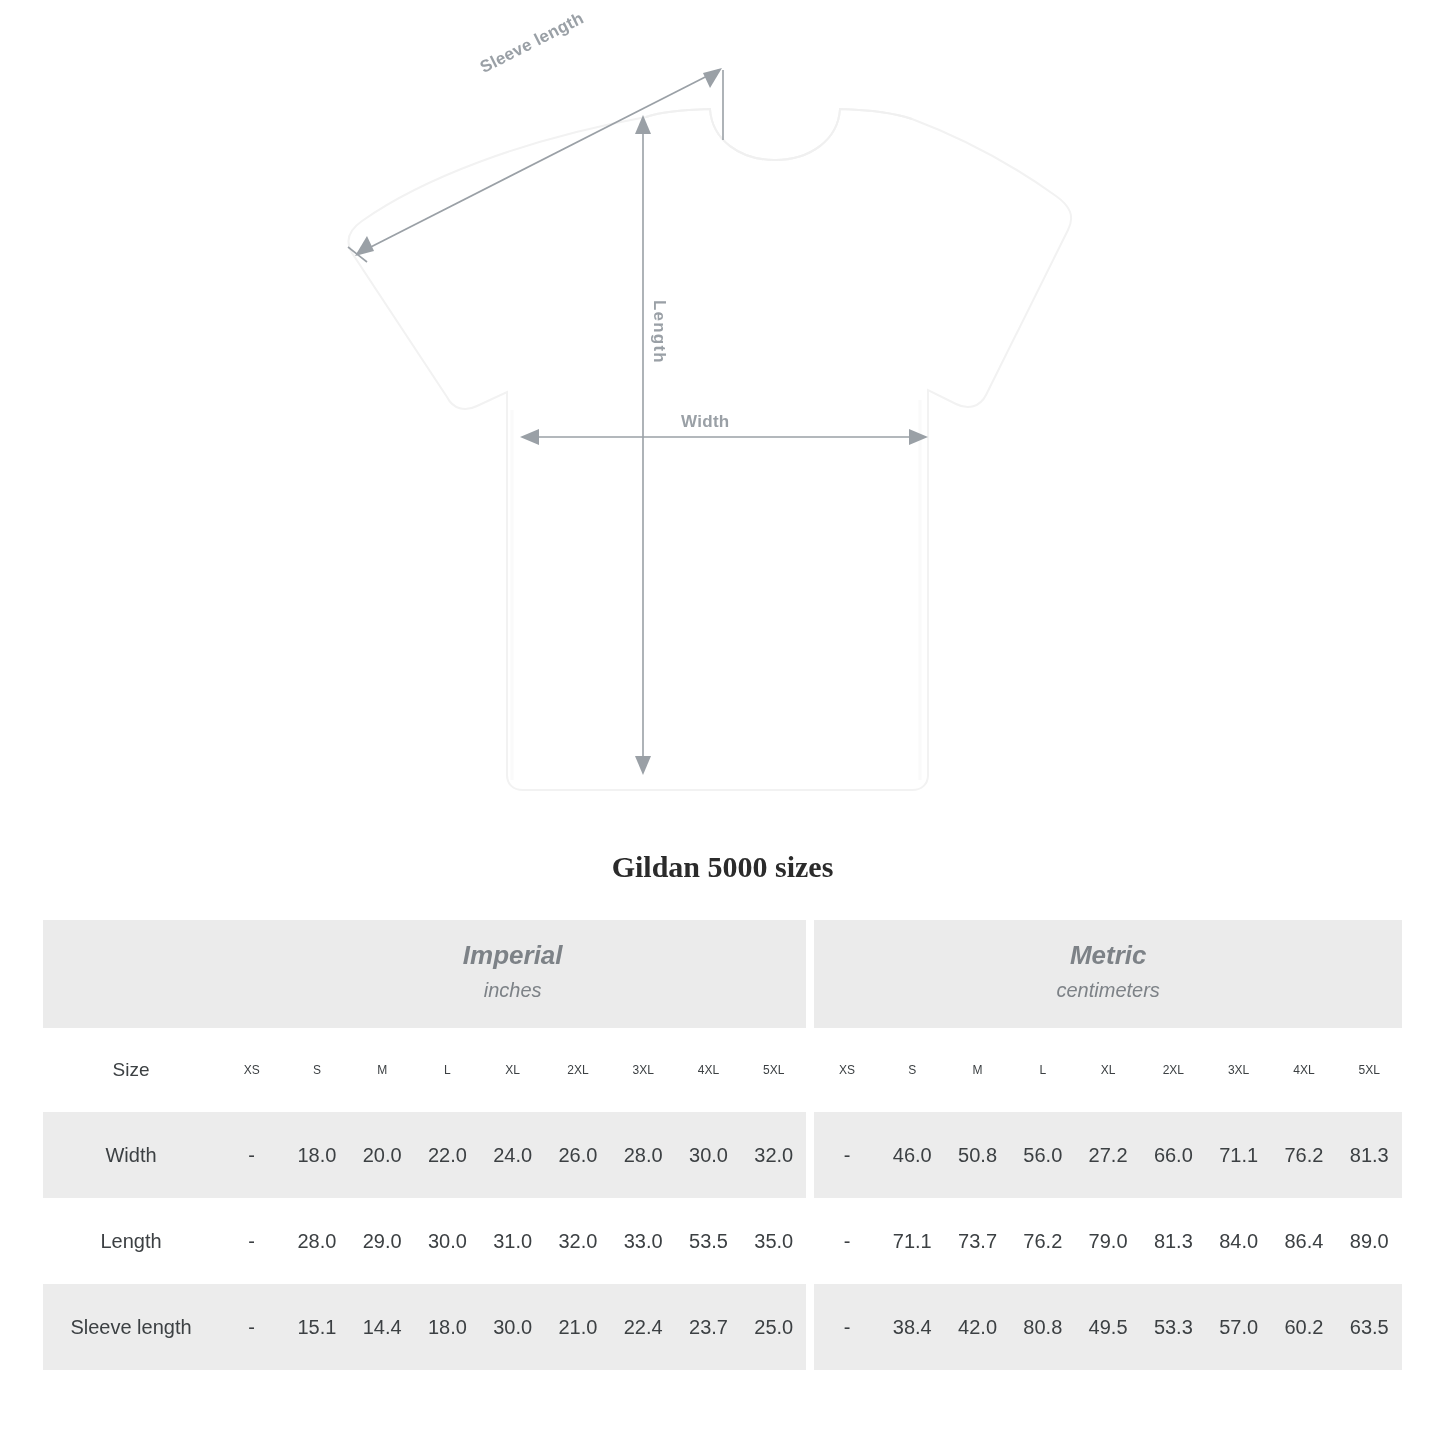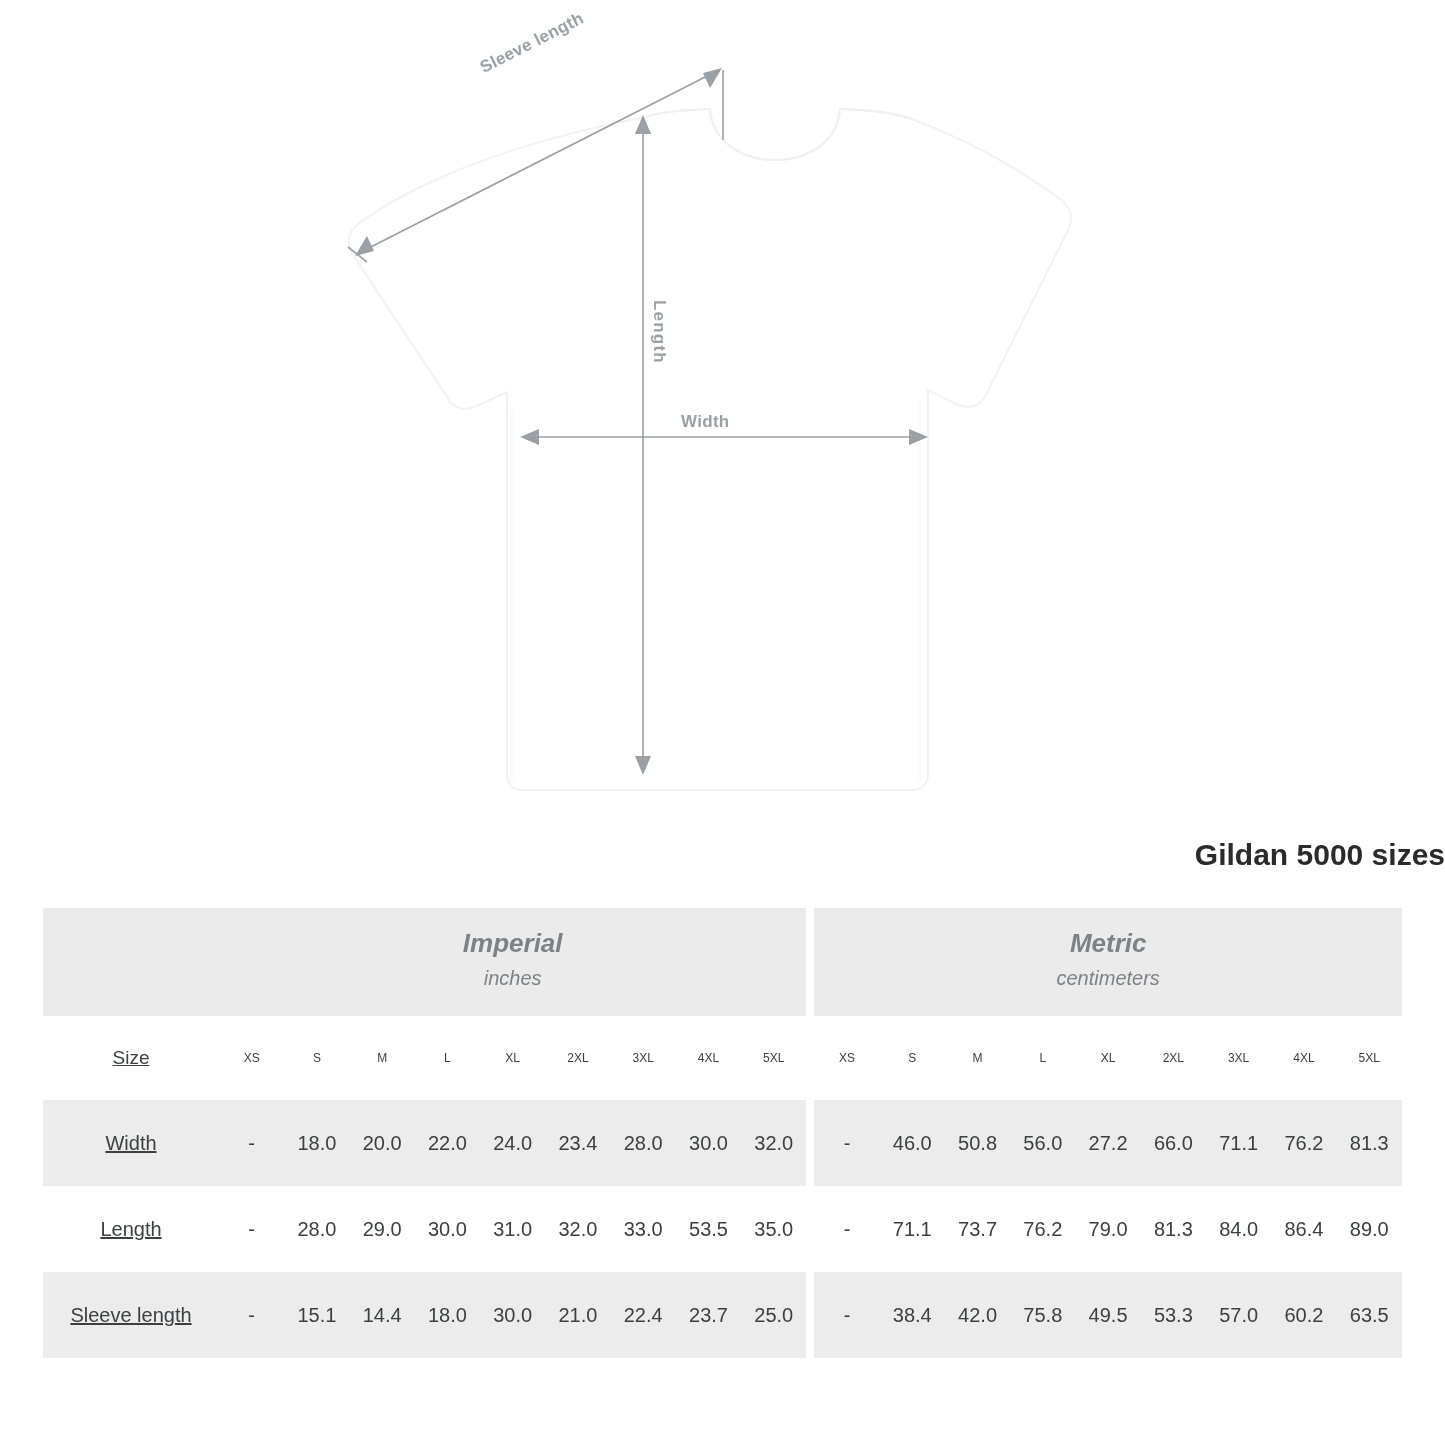--- a/index.html
+++ b/index.html
@@ -47,22 +47,23 @@
     text-orientation: mixed;
     letter-spacing: 1.2px;
   }
   .lbl-width {
     left: 681px;
     top: 412px;
   }
 
   
   .title-block {
-    text-align: right;
-    margin-top: 8px;
+    text-align: center;
+    margin-top: 20px;
+    font-family: Liberation Serif, serif;
   }
   .chart-title {
     font-size: 30px;
     font-weight: bold;
     color: #2b2b2b;
     margin: 0 0 14px 0;
   }
   .chart-note {
     font-size: 18px;
     font-style: italic;
@@ -123,21 +124,20 @@
   .data-row.odd td {
     background: #ececec;
   }
   .data-row.even td {
     background: #ffffff;
   }
   .rowlabel {
     font-weight: bold;
     font-size: 20px;
     color: #3c4043;
-    text-decoration: underline;
   }
   .col-label { width: 176px; }
   .col-gap { width: 8px; background: #ffffff !important; }
 </style>
 </head>
 <body>
 
 <div class="diagram">
   <svg width="1445" height="830" viewBox="0 0 1445 830" aria-hidden="true">
 
@@ -255,21 +255,21 @@
         <td>5XL</td>
       </tr>
 
       <tr class="data-row odd">
         <td class="rowlabel">Width</td>
         <td>-</td>
         <td>18.0</td>
         <td>20.0</td>
         <td>22.0</td>
         <td>24.0</td>
-        <td>23.4</td>
+        <td>26.0</td>
         <td>28.0</td>
         <td>30.0</td>
         <td>32.0</td>
         <td class="col-gap"></td>
         <td>-</td>
         <td>46.0</td>
         <td>50.8</td>
         <td>56.0</td>
         <td>27.2</td>
         <td>66.0</td>
@@ -309,21 +309,21 @@
         <td>18.0</td>
         <td>30.0</td>
         <td>21.0</td>
         <td>22.4</td>
         <td>23.7</td>
         <td>25.0</td>
         <td class="col-gap"></td>
         <td>-</td>
         <td>38.4</td>
         <td>42.0</td>
-        <td>75.8</td>
+        <td>80.8</td>
         <td>49.5</td>
         <td>53.3</td>
         <td>57.0</td>
         <td>60.2</td>
         <td>63.5</td>
       </tr>
     </tbody>
   </table>
 </div>
 

